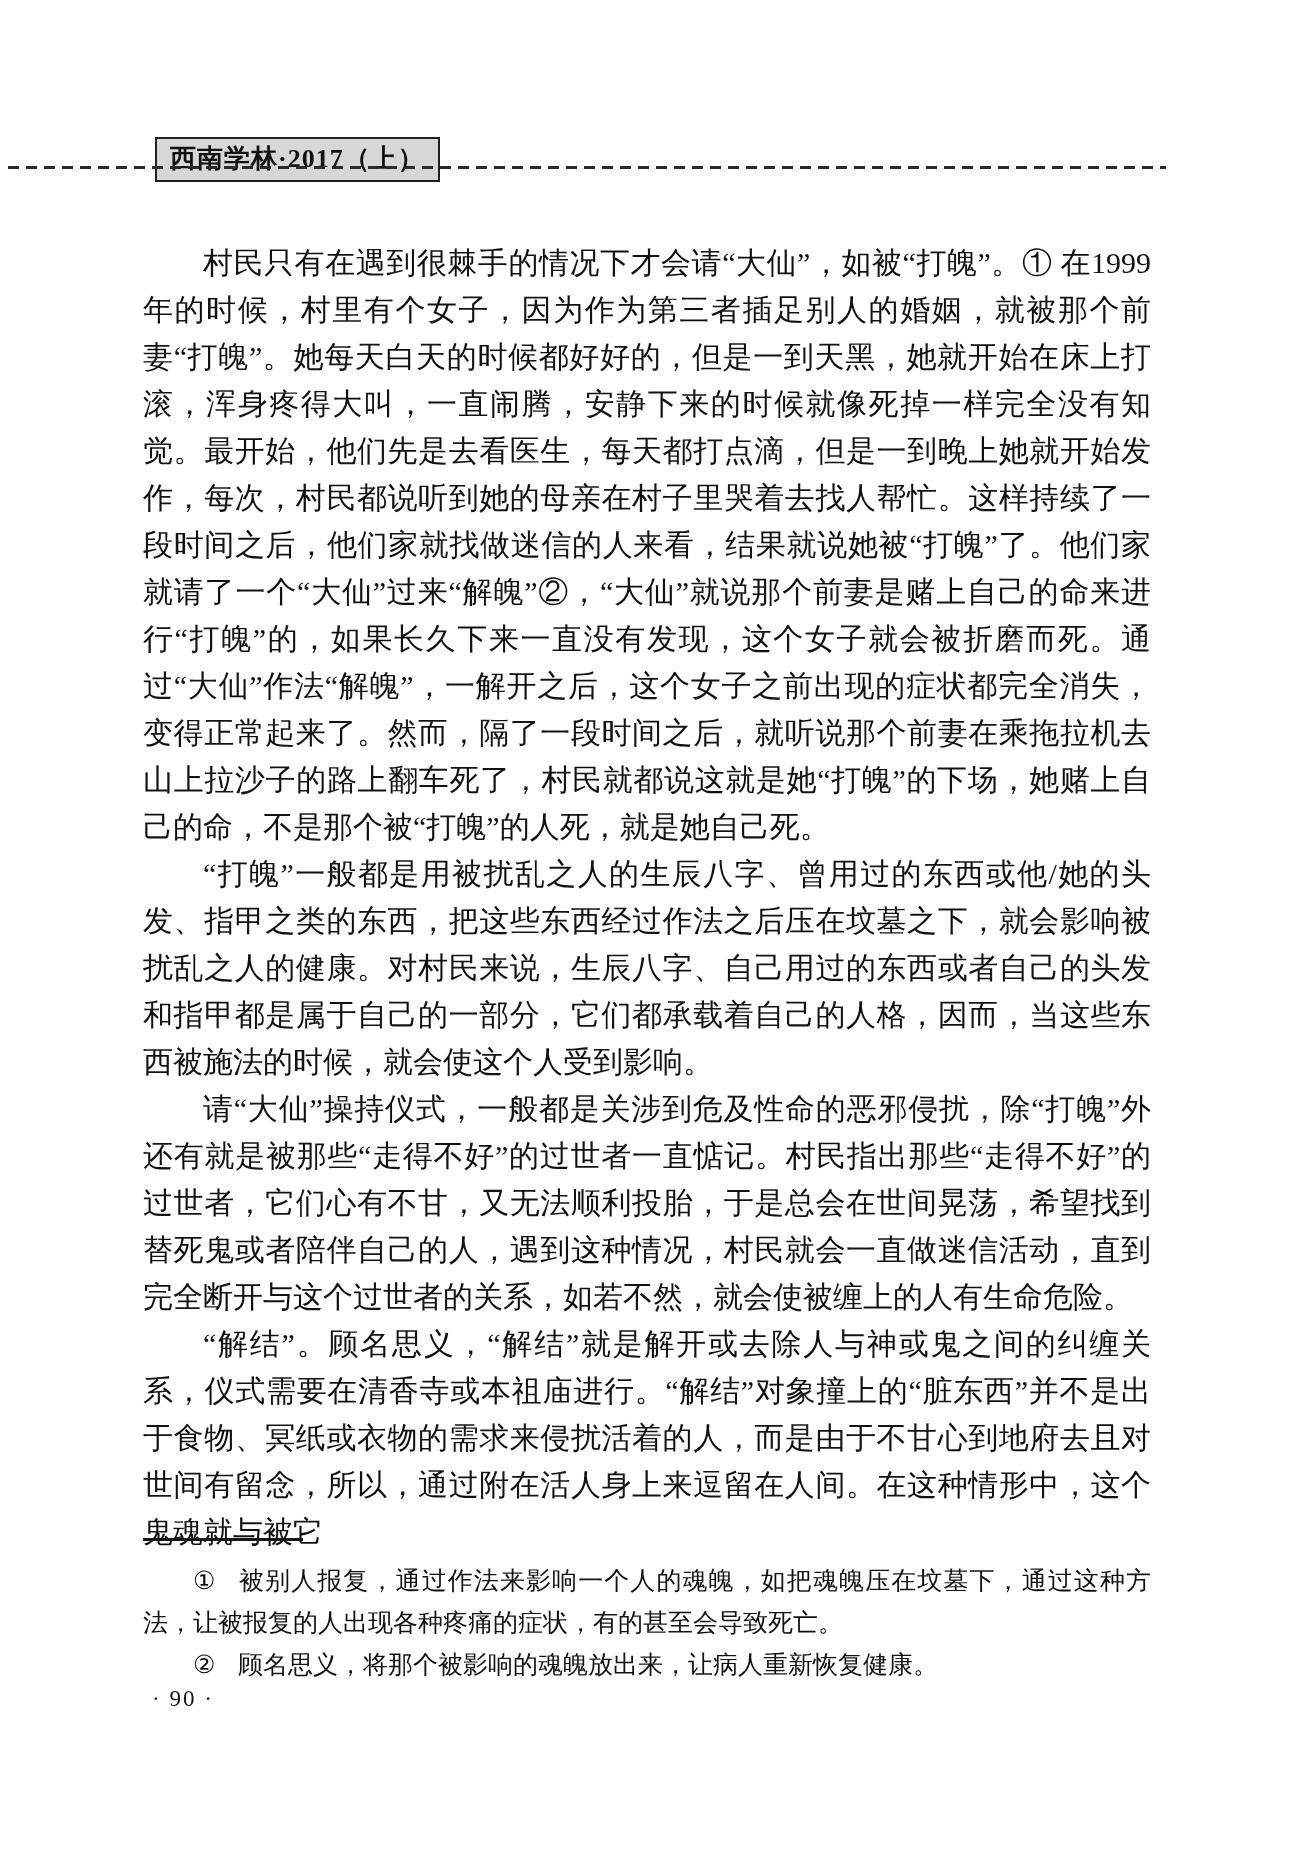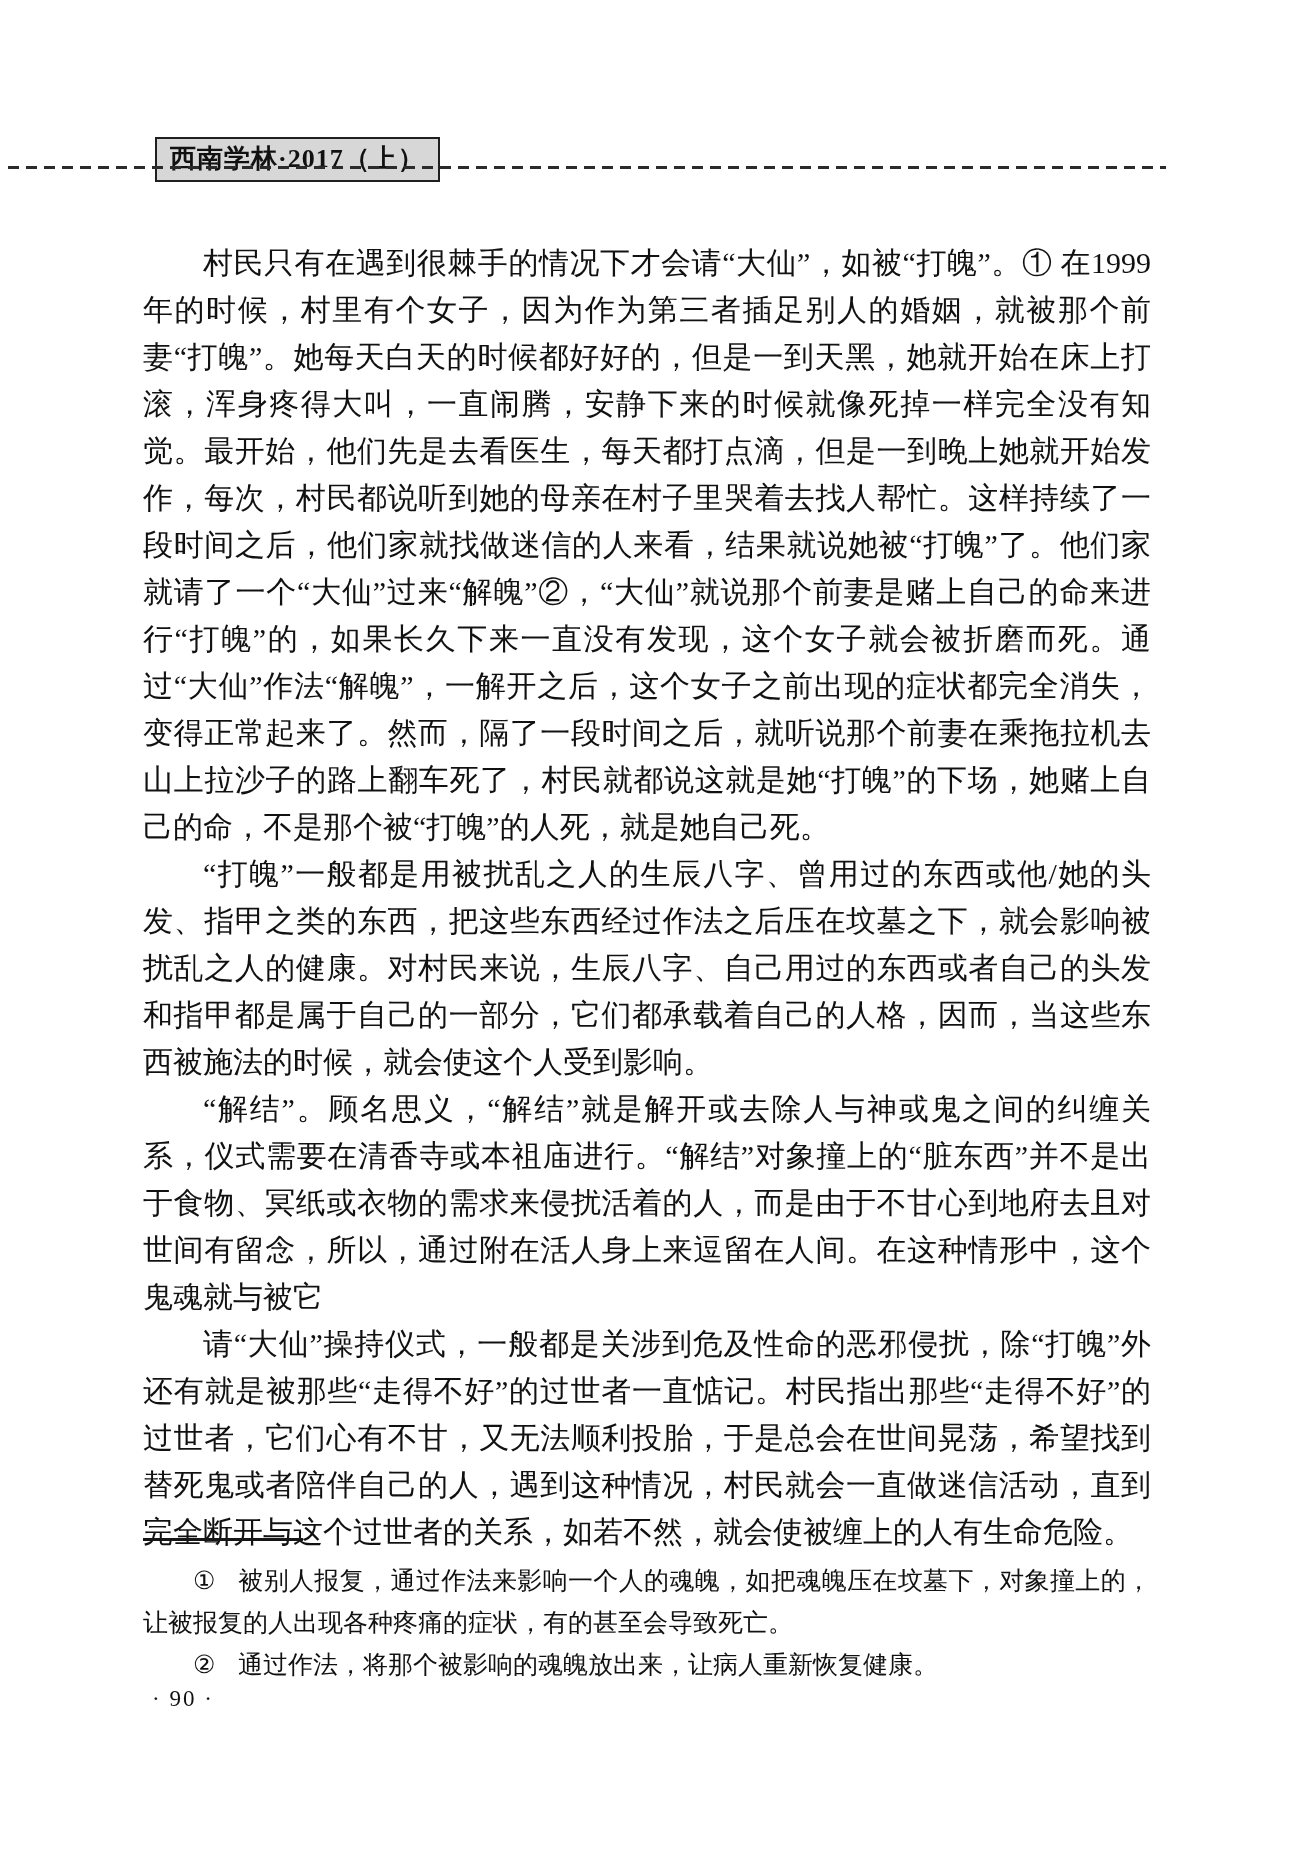--- a/index.html
+++ b/index.html
@@ -84,30 +84,30 @@
 
 <div class="page">
 
   <div class="header-badge">西南学林·2017（上）</div>
 
   <div class="dashed-rule"></div>
 
   <div class="body-text">
     <p>村民只有在遇到很棘手的情况下才会请“大仙”，如被“打魄”。① 在1999年的时候，村里有个女子，因为作为第三者插足别人的婚姻，就被那个前妻“打魄”。她每天白天的时候都好好的，但是一到天黑，她就开始在床上打滚，浑身疼得大叫，一直闹腾，安静下来的时候就像死掉一样完全没有知觉。最开始，他们先是去看医生，每天都打点滴，但是一到晚上她就开始发作，每次，村民都说听到她的母亲在村子里哭着去找人帮忙。这样持续了一段时间之后，他们家就找做迷信的人来看，结果就说她被“打魄”了。他们家就请了一个“大仙”过来“解魄”②，“大仙”就说那个前妻是赌上自己的命来进行“打魄”的，如果长久下来一直没有发现，这个女子就会被折磨而死。通过“大仙”作法“解魄”，一解开之后，这个女子之前出现的症状都完全消失，变得正常起来了。然而，隔了一段时间之后，就听说那个前妻在乘拖拉机去山上拉沙子的路上翻车死了，村民就都说这就是她“打魄”的下场，她赌上自己的命，不是那个被“打魄”的人死，就是她自己死。</p>
     <p>“打魄”一般都是用被扰乱之人的生辰八字、曾用过的东西或他/她的头发、指甲之类的东西，把这些东西经过作法之后压在坟墓之下，就会影响被扰乱之人的健康。对村民来说，生辰八字、自己用过的东西或者自己的头发和指甲都是属于自己的一部分，它们都承载着自己的人格，因而，当这些东西被施法的时候，就会使这个人受到影响。</p>
+    <p>请“大仙”操持仪式，一般都是关涉到危及性命的恶邪侵扰，除“打魄”外还有就是被那些“走得不好”的过世者一直惦记。村民指出那些“走得不好”的过世者，它们心有不甘，又无法顺利投胎，于是总会在世间晃荡，希望找到替死鬼或者陪伴自己的人，遇到这种情况，村民就会一直做迷信活动，直到完全断开与这个过世者的关系，如若不然，就会使被缠上的人有生命危险。</p>
     <p>“解结”。顾名思义，“解结”就是解开或去除人与神或鬼之间的纠缠关系，仪式需要在清香寺或本祖庙进行。“解结”对象撞上的“脏东西”并不是出于食物、冥纸或衣物的需求来侵扰活着的人，而是由于不甘心到地府去且对世间有留念，所以，通过附在活人身上来逗留在人间。在这种情形中，这个鬼魂就与被它</p>
-    <p>请“大仙”操持仪式，一般都是关涉到危及性命的恶邪侵扰，除“打魄”外还有就是被那些“走得不好”的过世者一直惦记。村民指出那些“走得不好”的过世者，它们心有不甘，又无法顺利投胎，于是总会在世间晃荡，希望找到替死鬼或者陪伴自己的人，遇到这种情况，村民就会一直做迷信活动，直到完全断开与这个过世者的关系，如若不然，就会使被缠上的人有生命危险。</p>
   </div>
 
   <div class="footnote-sep"></div>
 
   <div class="footnotes">
     <p class="fn">
-      <span class="fn-marker">①</span><span>被别人报复，通过作法来影响一个人的魂魄，如把魂魄压在坟墓下，对象撞上的，让被报复的人出现各种疼痛的症状，有的甚至会导致死亡。</span>
+      <span class="fn-marker">①</span><span>被别人报复，通过作法来影响一个人的魂魄，如把魂魄压在坟墓下，通过这种方法，让被报复的人出现各种疼痛的症状，有的甚至会导致死亡。</span>
     </p>
     <p class="fn">
-      <span class="fn-marker">②</span><span>通过作法，将那个被影响的魂魄放出来，让病人重新恢复健康。</span>
+      <span class="fn-marker">②</span><span>顾名思义，将那个被影响的魂魄放出来，让病人重新恢复健康。</span>
     </p>
   </div>
 
   <div class="page-number">· 90 ·</div>
 
 </div>
 
 </body></html>

